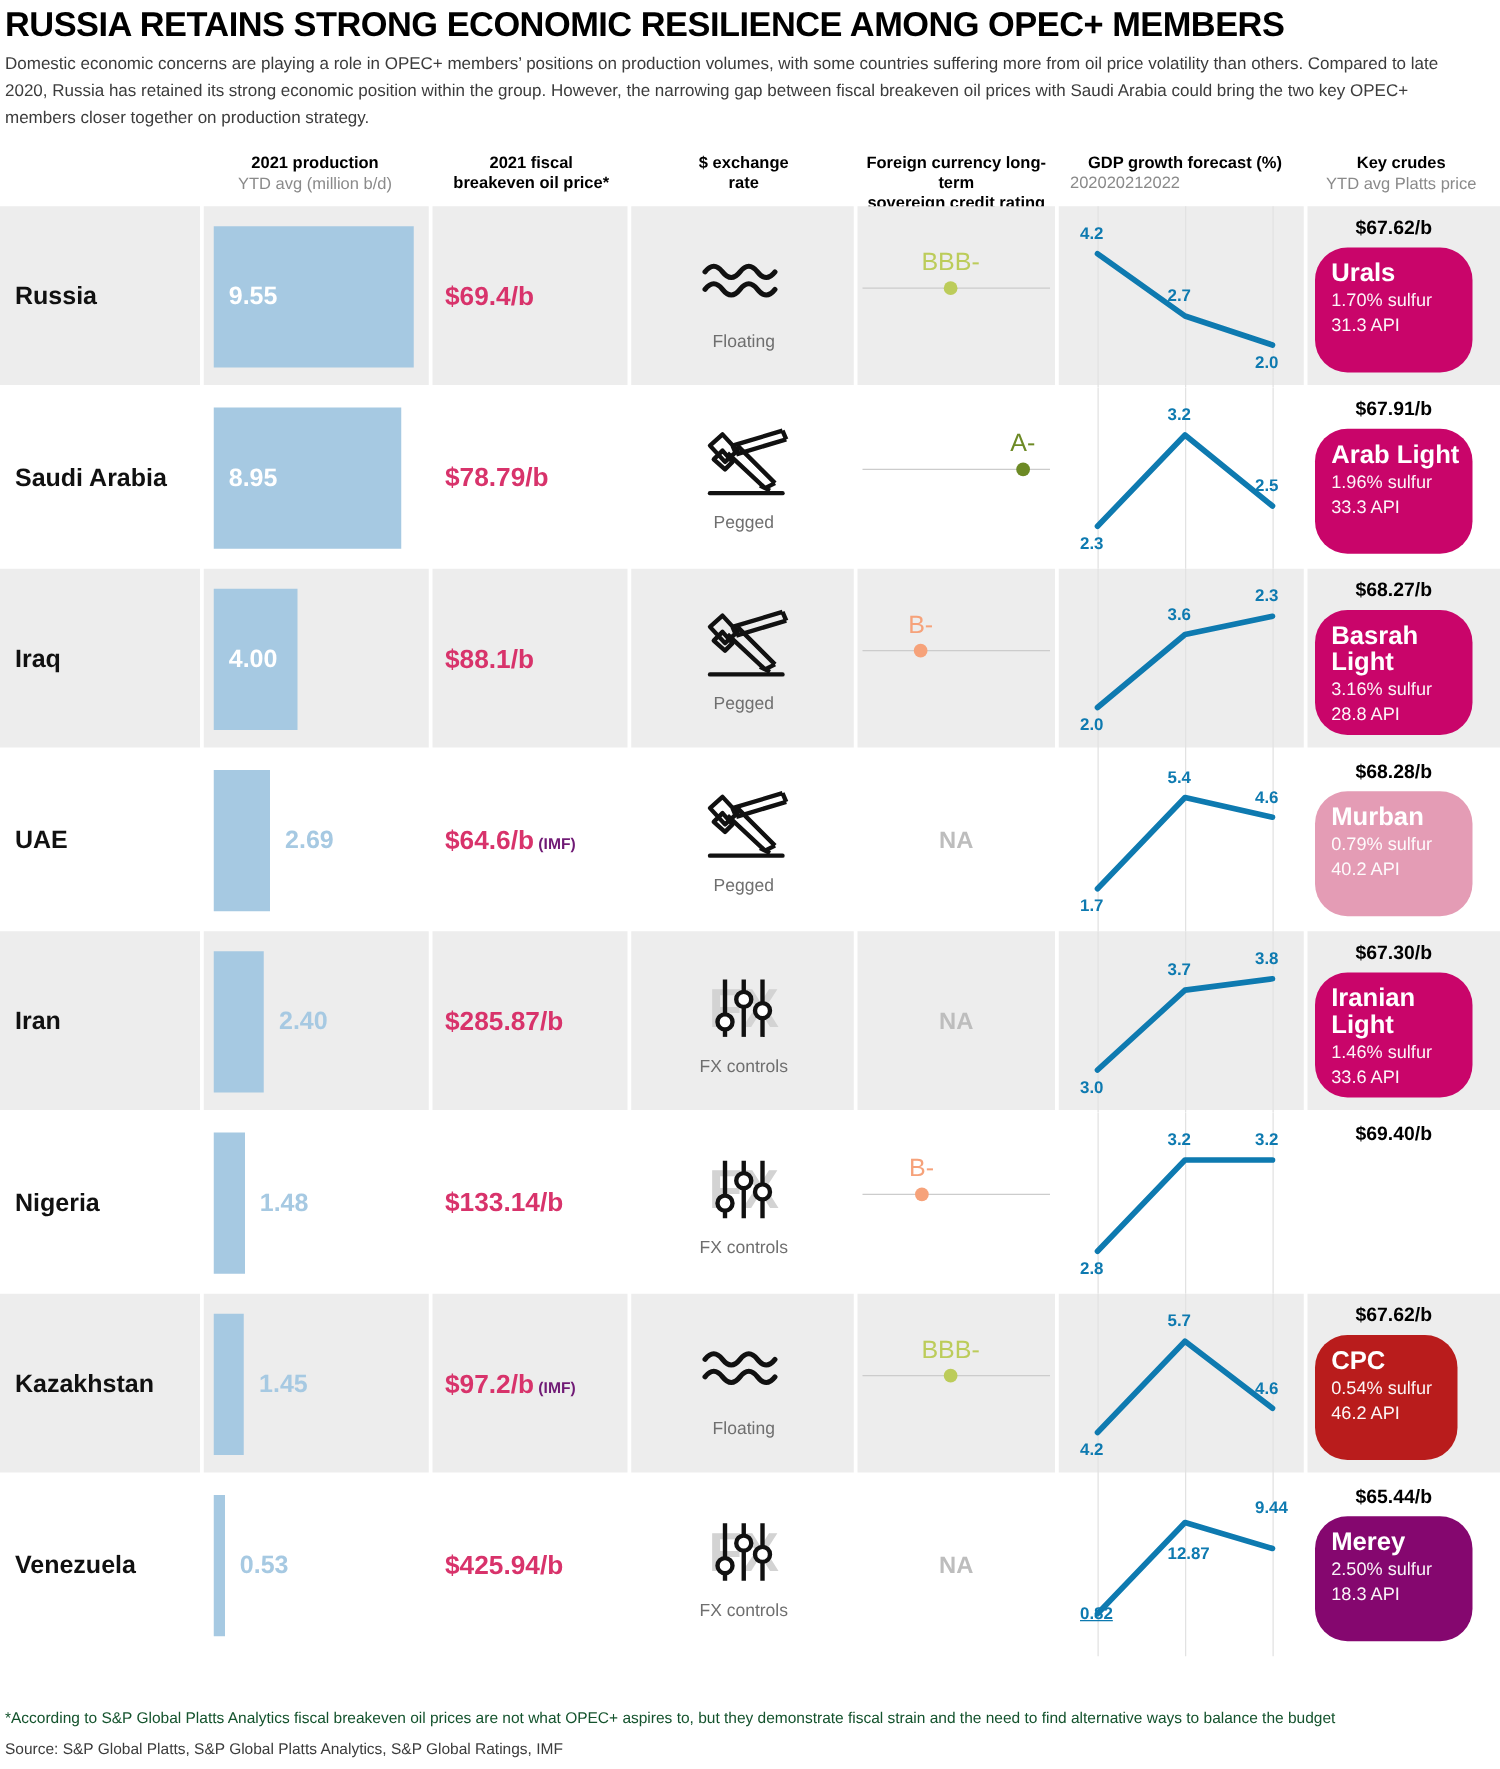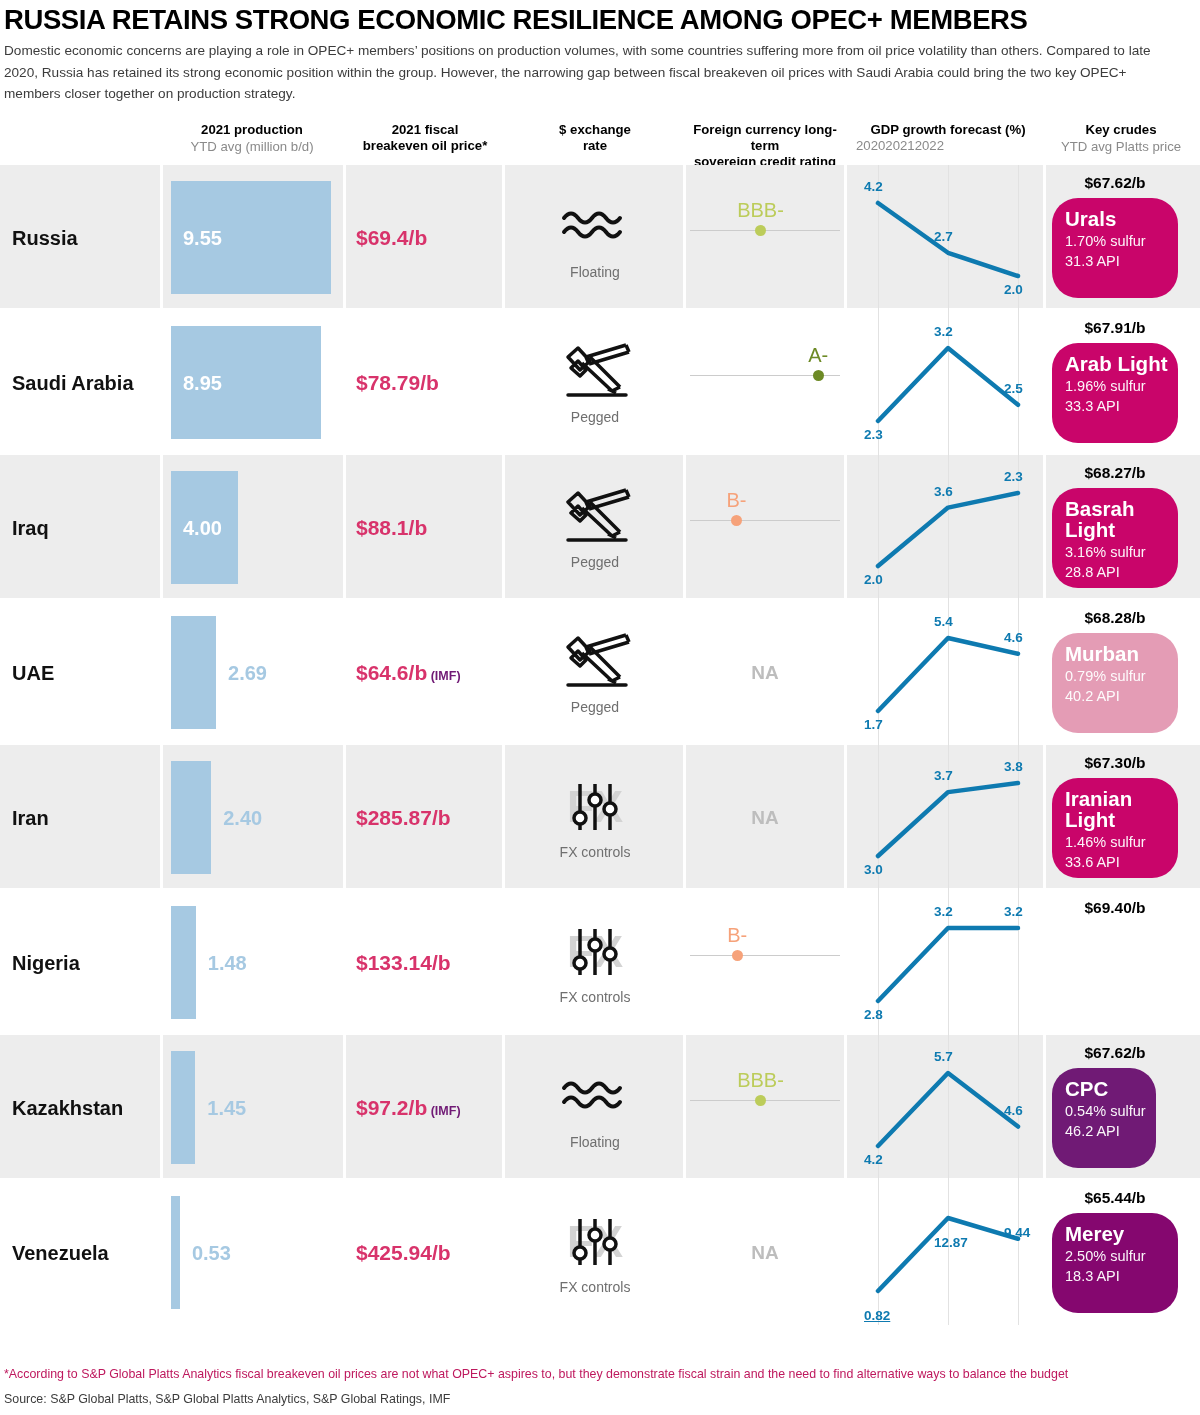--- a/index.html
+++ b/index.html
@@ -91,21 +91,21 @@
   .bubble {
     position: absolute; border-radius: 26px; color: #fff;
     padding: 10px 0 0 13px; overflow: hidden;
   }
   .bubble .nm { font-size: 20.5px; font-weight: bold; line-height: 21px; }
   .bubble .sub { font-size: 14.5px; line-height: 20px; margin-top: 2px; opacity: .96; }
 
   
   .footnote {
     position: absolute; left: 4px; top: 1365px; width: 1190px;
-    font-size: 12.4px; color: #be185d; line-height: 18px;
+    font-size: 12.4px; color: #14532d; line-height: 18px;
   }
   .source {
     position: absolute; left: 4px; top: 1390px;
     font-size: 12.4px; color: #3c3c3c; line-height: 18px;
   }
 </style>
 </head>
 <body>
 
 <div id="page">
@@ -423,21 +423,21 @@
           <div class="gdpgrid" style="left:96px;top:0px;height:145px;"></div>
           <div class="gdpgrid" style="left:166px;top:0px;height:145px;"></div>
           <svg width="190" height="145" style="position:absolute;left:0;top:0;">
             <polyline points="26,111 96,38 166,91.53333333333336" fill="none" stroke="#0e7ab0" stroke-width="4.5" stroke-linejoin="round" stroke-linecap="round"></polyline>
           </svg>
           <div class="gdplabel" style="left:12px;top:117px;">4.2</div>
           <div class="gdplabel" style="left:82px;top:14px;">5.7</div>
           <div class="gdplabel" style="left:152px;top:67.53333333333336px;">4.6</div>
         </div>
         <div class="crudeprice" style="left:1115px;top:9px;">$67.62/b</div>
-        <div class="bubble" style="left:1052px;top:33px;width:104px;height:100px;background:#701a75;">
+        <div class="bubble" style="left:1052px;top:33px;width:114px;height:100px;background:#b91c1c;">
           <div class="nm">CPC</div>
           <div class="sub">0.54% sulfur</div>
           <div class="sub" style="margin-top:0;">46.2 API</div>
         </div>
       </div>
       <div class="row white" style="top:1180px;height:145px;">
         <div class="cellbg" style="left:0px;top:0px;width:160px;height:143px;background:#ffffff;"></div>
         <div class="cellbg" style="left:163px;top:0px;width:180px;height:143px;background:#ffffff;"></div>
         <div class="cellbg" style="left:346px;top:0px;width:156px;height:143px;background:#ffffff;"></div>
         <div class="cellbg" style="left:505px;top:0px;width:178px;height:143px;background:#ffffff;"></div>
@@ -461,23 +461,23 @@
           <div class="fxlabel">FX controls</div>
         </div>
         <div class="na" style="left:765px;top:72.5px;">NA</div>
         <div class="gdpwrap" style="left:852px;top:0px;width:190px;height:145px;">
           <div class="gdpgrid" style="left:26px;top:0px;height:145px;"></div>
           <div class="gdpgrid" style="left:96px;top:0px;height:145px;"></div>
           <div class="gdpgrid" style="left:166px;top:0px;height:145px;"></div>
           <svg width="190" height="145" style="position:absolute;left:0;top:0;">
             <polyline points="26,111 96,38 166,58.779253112033196" fill="none" stroke="#0e7ab0" stroke-width="4.5" stroke-linejoin="round" stroke-linecap="round"></polyline>
           </svg>
-          <div class="gdplabel" style="left:12px;top:128px;text-decoration:underline;">0.82</div>
+          <div class="gdplabel" style="left:12px;top:103px;text-decoration:underline;">0.82</div>
           <div class="gdplabel" style="left:82px;top:14px;margin-top:41px;">12.87</div>
-          <div class="gdplabel" style="left:152px;top:45px;">9.44</div>
+          <div class="gdplabel" style="left:152px;top:18px;">9.44</div>
         </div>
         <div class="crudeprice" style="left:1115px;top:9px;">$65.44/b</div>
         <div class="bubble" style="left:1052px;top:33px;width:126px;height:100px;background:#85076f;">
           <div class="nm">Merey</div>
           <div class="sub">2.50% sulfur</div>
           <div class="sub" style="margin-top:0;">18.3 API</div>
         </div>
       </div>
     </div>
 

